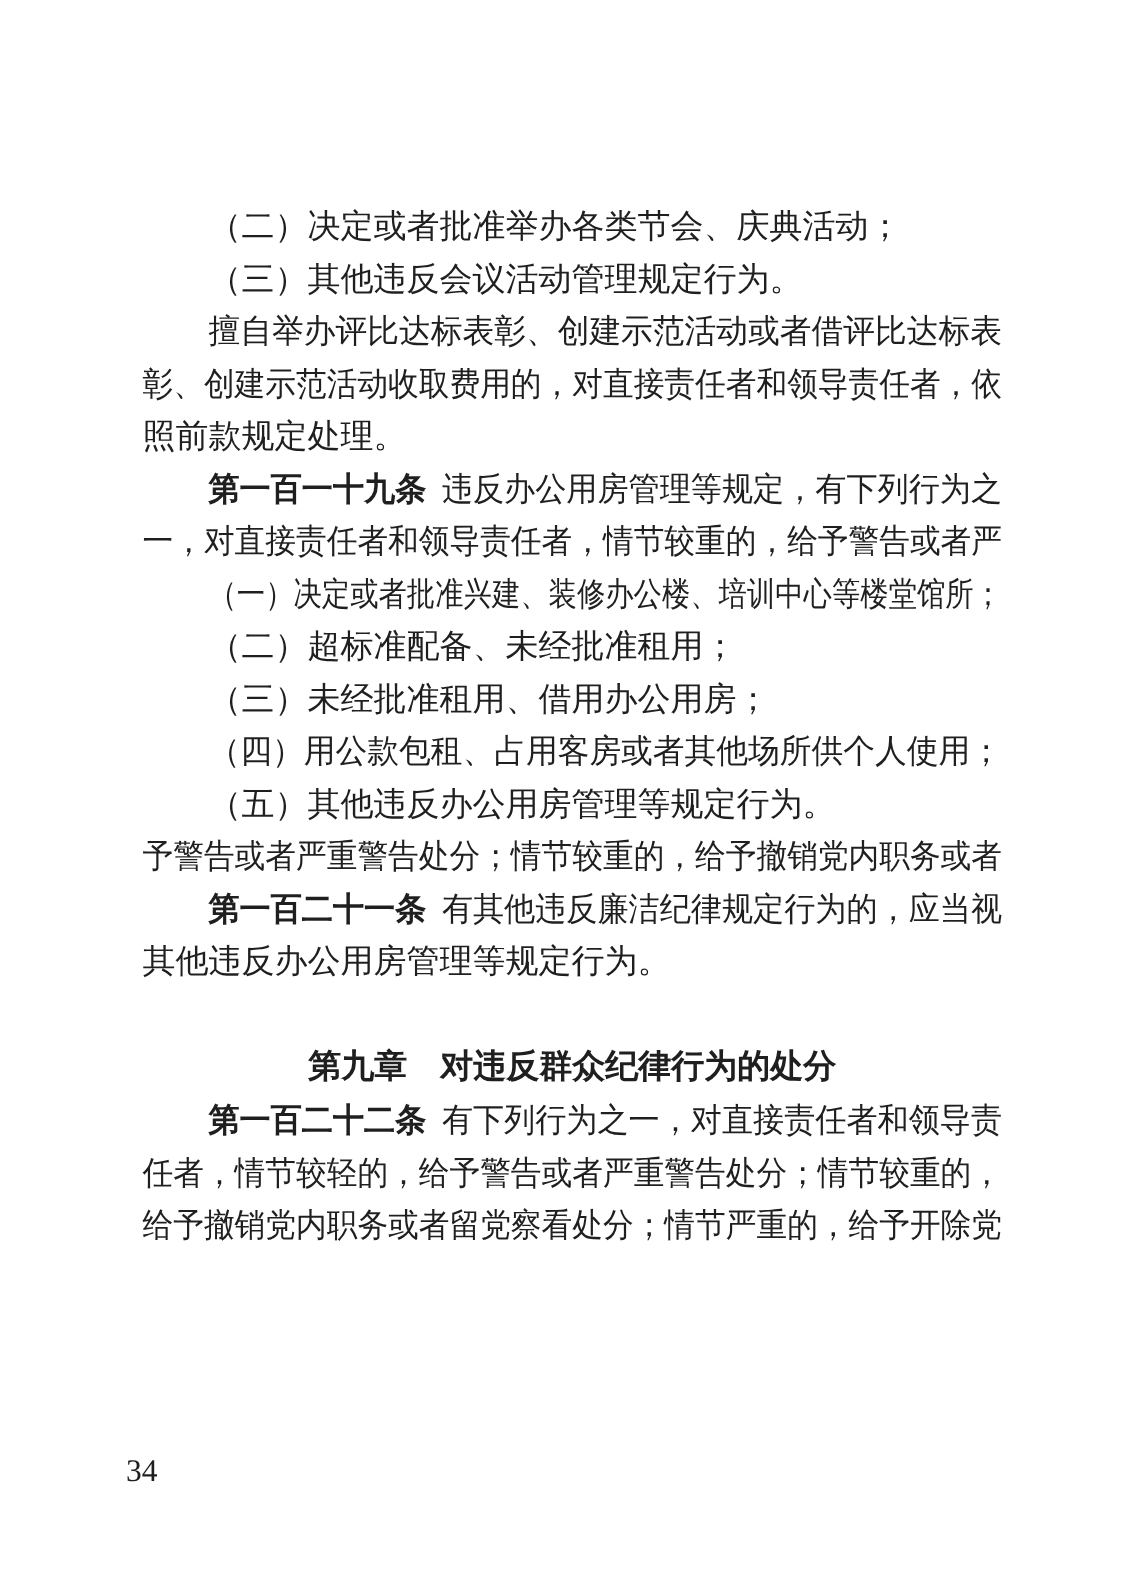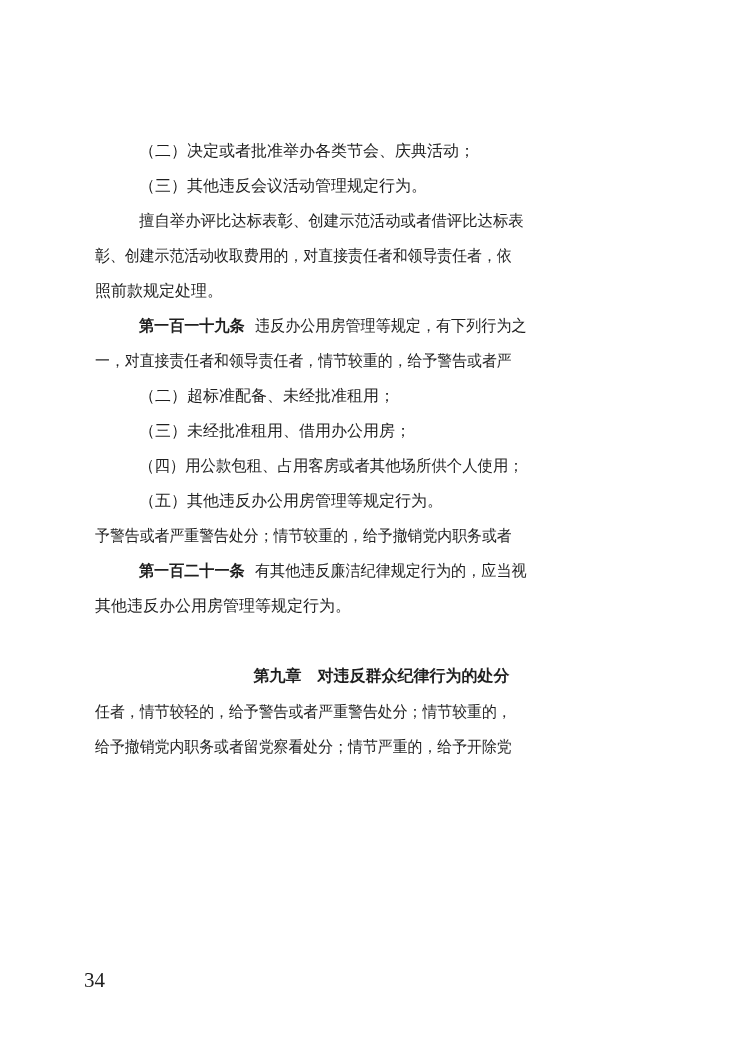--- a/index.html
+++ b/index.html
@@ -8,21 +8,21 @@
     font-family: "Liberation Serif", "DejaVu Serif", serif;
   }
   .page {
     position: relative; width: 750px; height: 1060px;
     background: #ffffff; color: #1f1f1f;
   }
   .text-block {
     position: absolute; left: 95px; top: 133px; width: 573px;
   }
   .line {
-    height: 35px; line-height: 35px; font-size: 16px;
+    height: 35px; line-height: 35px; font-size: 22px;
     white-space: nowrap;
   }
   .line-inner {
     display: inline-block; white-space: nowrap;
     transform-origin: left center;
   }
   .indent { padding-left: 44px; }
   .blank { height: 35px; }
   .heading {
     text-align: center; height: 36px; line-height: 36px;
@@ -44,26 +44,28 @@
 
 <div class="page" style="background: rgb(255, 255, 255); color: rgb(31, 31, 31);">
   <div class="text-block" id="text-block">
       <div class="line indent"><span class="line-inner"><span>（二）决定或者批准举办各类节会、庆典活动；</span></span></div>
       <div class="line indent"><span class="line-inner"><span>（三）其他违反会议活动管理规定行为。</span></span></div>
       <div class="line indent"><span class="line-inner" style="transform: scaleX(0.961818);"><span>擅自举办评比达标表彰、创建示范活动或者借评比达标表</span></span></div>
       <div class="line"><span class="line-inner" style="transform: scaleX(0.930195);"><span>彰、创建示范活动收取费用的，对直接责任者和领导责任者，依</span></span></div>
       <div class="line"><span class="line-inner"><span>照前款规定处理。</span></span></div>
       <div class="line indent"><span class="line-inner" style="transform: scaleX(0.942959);"><span class="b">第一百一十九条</span><span>违反办公用房管理等规定，有下列行为之</span></span></div>
       <div class="line"><span class="line-inner" style="transform: scaleX(0.930195);"><span>一，对直接责任者和领导责任者，情节较重的，给予警告或者严</span></span></div>
+      <div class="line indent"><span class="line-inner" style="transform: scaleX(0.858766);"><span>（一）决定或者批准兴建、装修办公楼、培训中心等楼堂馆所；</span></span></div>
       <div class="line indent"><span class="line-inner"><span>（二）超标准配备、未经批准租用；</span></span></div>
       <div class="line indent"><span class="line-inner"><span>（三）未经批准租用、借用办公用房；</span></span></div>
       <div class="line indent"><span class="line-inner" style="transform: scaleX(0.961818);"><span>（四）用公款包租、占用客房或者其他场所供个人使用；</span></span></div>
       <div class="line indent"><span class="line-inner"><span>（五）其他违反办公用房管理等规定行为。</span></span></div>
       <div class="line"><span class="line-inner" style="transform: scaleX(0.930195);"><span>予警告或者严重警告处分；情节较重的，给予撤销党内职务或者</span></span></div>
       <div class="line indent"><span class="line-inner" style="transform: scaleX(0.942959);"><span class="b">第一百二十一条</span><span>有其他违反廉洁纪律规定行为的，应当视</span></span></div>
       <div class="line"><span class="line-inner"><span>其他违反办公用房管理等规定行为。</span></span></div>
       <div class="line blank"></div>
       <div class="line heading"><span class="line-inner"><span class="b">第九章　对违反群众纪律行为的处分</span></span></div>
+      <div class="line indent"><span class="line-inner" style="transform: scaleX(0.942959);"><span class="b">第一百二十二条</span><span>有下列行为之一，对直接责任者和领导责</span></span></div>
       <div class="line"><span class="line-inner" style="transform: scaleX(0.930195);"><span>任者，情节较轻的，给予警告或者严重警告处分；情节较重的，</span></span></div>
       <div class="line"><span class="line-inner" style="transform: scaleX(0.930195);"><span>给予撤销党内职务或者留党察看处分；情节严重的，给予开除党</span></span></div>
     </div>
   <div class="page-number">34</div>
 </div>
 
 </body></html>

